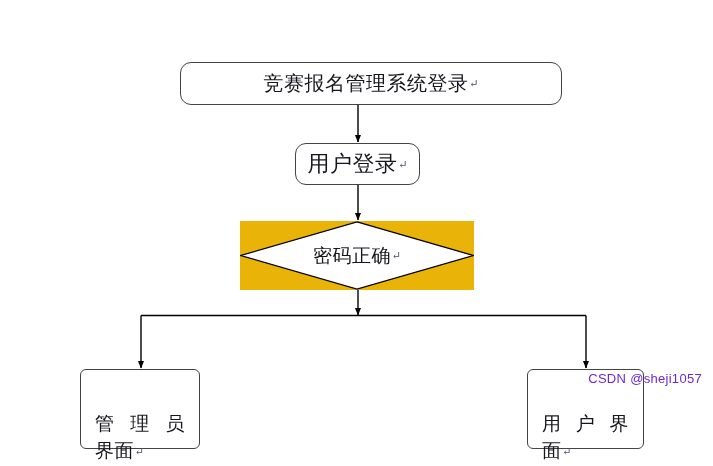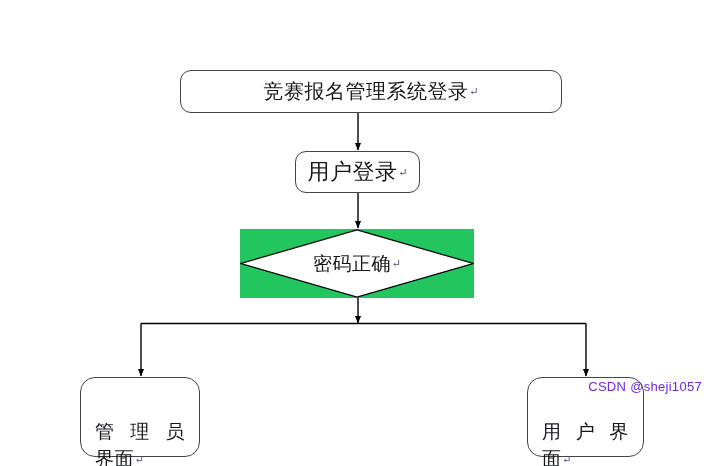--- a/index.html
+++ b/index.html
@@ -9,39 +9,39 @@
   }
   body {
     width: 713px;
     height: 466px;
     position: relative;
     overflow: hidden;
     font-family: "DejaVu Serif", "Liberation Serif", serif;
   }
   #canvas {
     position: absolute;
-    left: 0; top: 16px;
+    left: 0; top: 8px;
     width: 713px;
     height: 385px;
   }
   .edges {
     position: absolute;
     left: 0; top: 0;
     width: 713px;
     height: 466px;
     pointer-events: none;
   }
   .node {
     position: absolute;
     box-sizing: border-box;
     display: flex;
     align-items: center;
     justify-content: center;
     color: #15161c;
-    background: #22c55e;
+    background: #eab308;
   }
   .rrect {
     border: 1px solid #444444;
     background: #ffffff;
   }
   .node-label {
     display: block;
     line-height: 1.28;
     white-space: pre-line;
     letter-spacing: 0.5px;
@@ -90,21 +90,21 @@
   #node-decision .node-label {
     position: relative;
     font-size: 19px;
     z-index: 2;
   }
 
   
   #node-admin, #node-user {
     top: 361px;
     height: 80px;
-    border-radius: 15px;
+    border-radius: 6px;
     align-items: flex-start;
     justify-content: flex-start;
     padding: 12px 14px 0 14px;
   }
   #node-admin { left: 80px;  width: 120px; }
   #node-user  { left: 527px; width: 117px; }
   #node-admin .node-label,
   #node-user .node-label {
     font-size: 19px;
     width: 100%;

